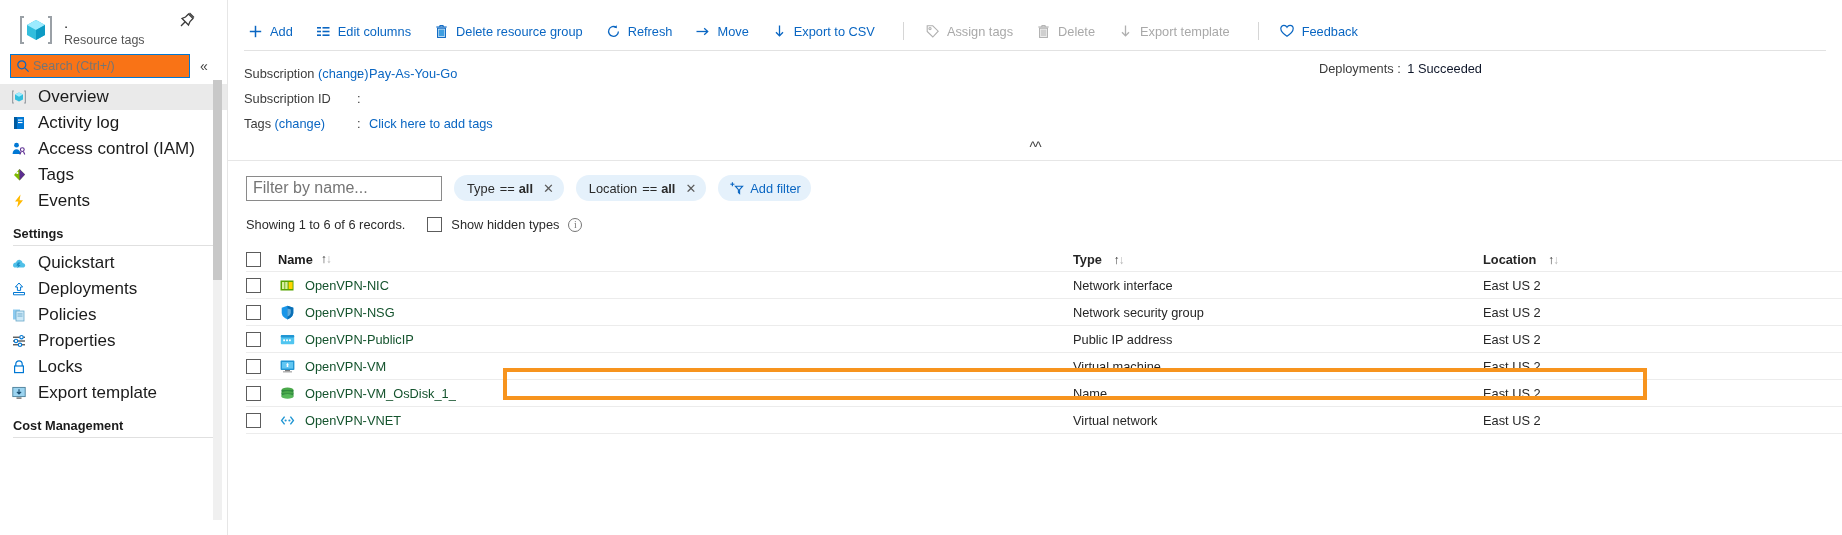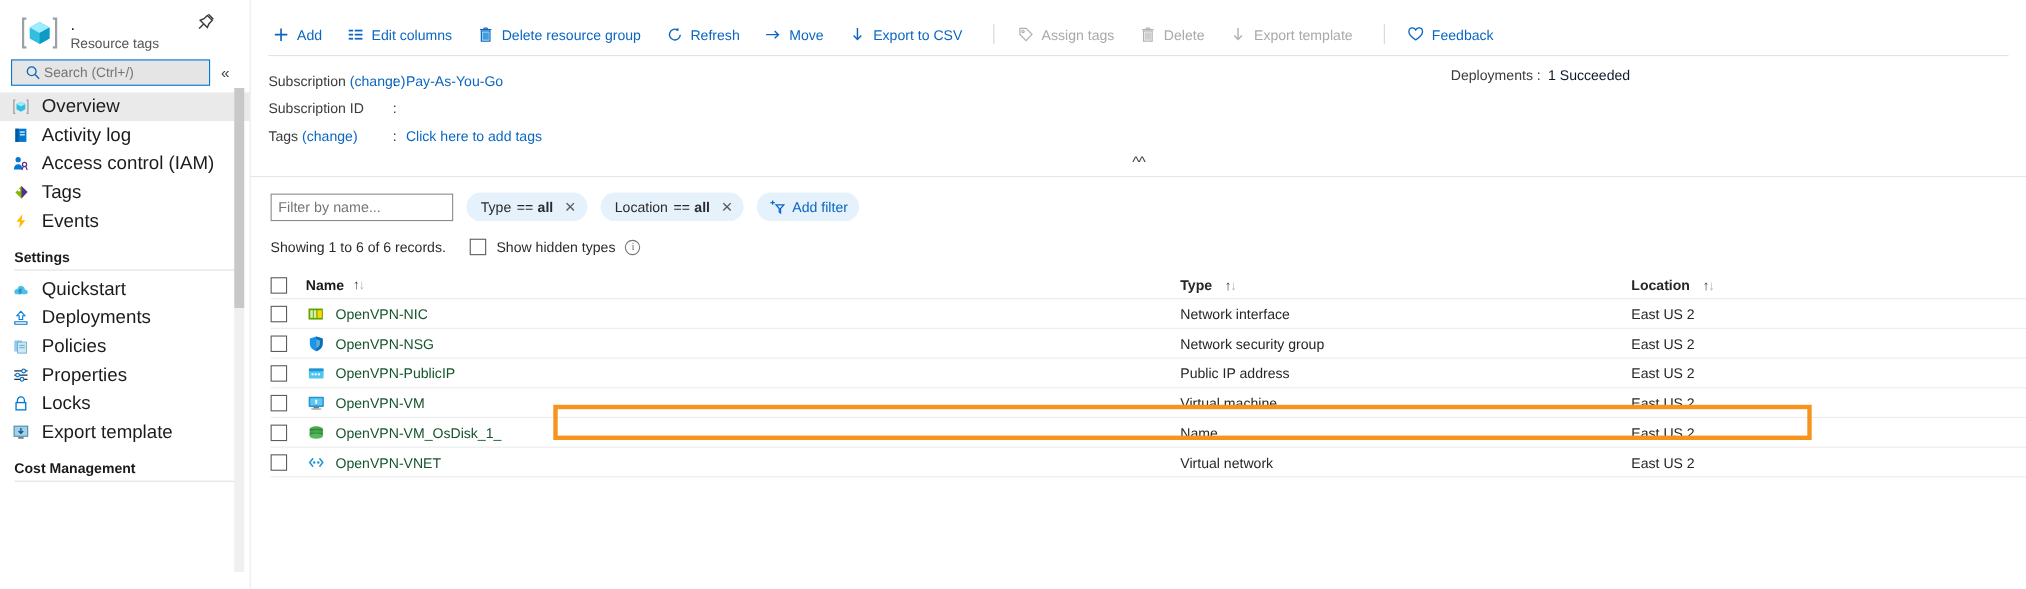--- a/index.html
+++ b/index.html
@@ -28,21 +28,21 @@
   .rg-title { font-size: 15px; line-height: 17px; color: #1b1b1b; font-weight: 400; min-height: 16px; }
   .rg-sub { font-size: 12.5px; line-height: 16px; color: #555; margin-top: 1px; }
 
   .pin-btn { position: absolute; top: 10px; right: 30px; width: 20px; height: 20px; cursor: pointer; }
 
   .search-row { display: flex; align-items: center; padding: 0 4px 0 10px; margin-top: 2px; }
   .search-box {
     flex: 0 0 180px; height: 24px;
     border: 1.5px solid #0078d4;
     display: flex; align-items: center;
-    padding-left: 12px; background: #e5e5e5;
+    padding-left: 5px; background: #f97316;
   }
   .search-box .mag { flex: 0 0 14px; height: 14px; margin-right: 3px; }
   .search-box input {
     border: 0; outline: 0; font-size: 12.5px; width: 150px;
     font-family: "Liberation Sans", sans-serif; color: #333; background: transparent;
     padding: 0; margin: 0;
   }
   .collapse-chev { margin-left: 10px; color: #444; font-size: 14px; cursor: pointer; line-height: 1; }
 
   .nav { margin-top: 6px; }
@@ -106,22 +106,22 @@
   }
   .collapse-band .chev {
     position: absolute; left: 50%; transform: translateX(-50%);
     top: 0; font-size: 14px; color: #444; cursor: pointer; line-height: 18px;
     letter-spacing: -1px;
   }
   .band-rule { height: 1px; background: #e6e6e6; margin: 0 0 0 0; }
 
   .filters { display: flex; align-items: center; padding: 14px 0 0 18px; gap: 12px; }
   .filter-input {
-    width: 166px; height: 25px; border: 1px solid #8a8a8a; background: #fff;
-    font-size: 13px; color: #555; padding: 0 6px;
+    width: 196px; height: 25px; border: 1px solid #8a8a8a; background: #fff;
+    font-size: 16px; color: #555; padding: 0 6px;
     font-family: "Liberation Sans", sans-serif;
   }
   .filter-input::placeholder { color: #757575; }
   .pill {
     display: flex; align-items: center; height: 26px;
     background: #e5f1fb; border-radius: 13px; padding: 0 10px 0 13px;
     font-size: 12.8px; color: #2a2a2a; cursor: pointer; white-space: nowrap;
   }
   .pill b { margin-left: 4px; font-weight: bold; }
   .pill .x { margin-left: 10px; color: #5a5a5a; font-size: 13px; }

